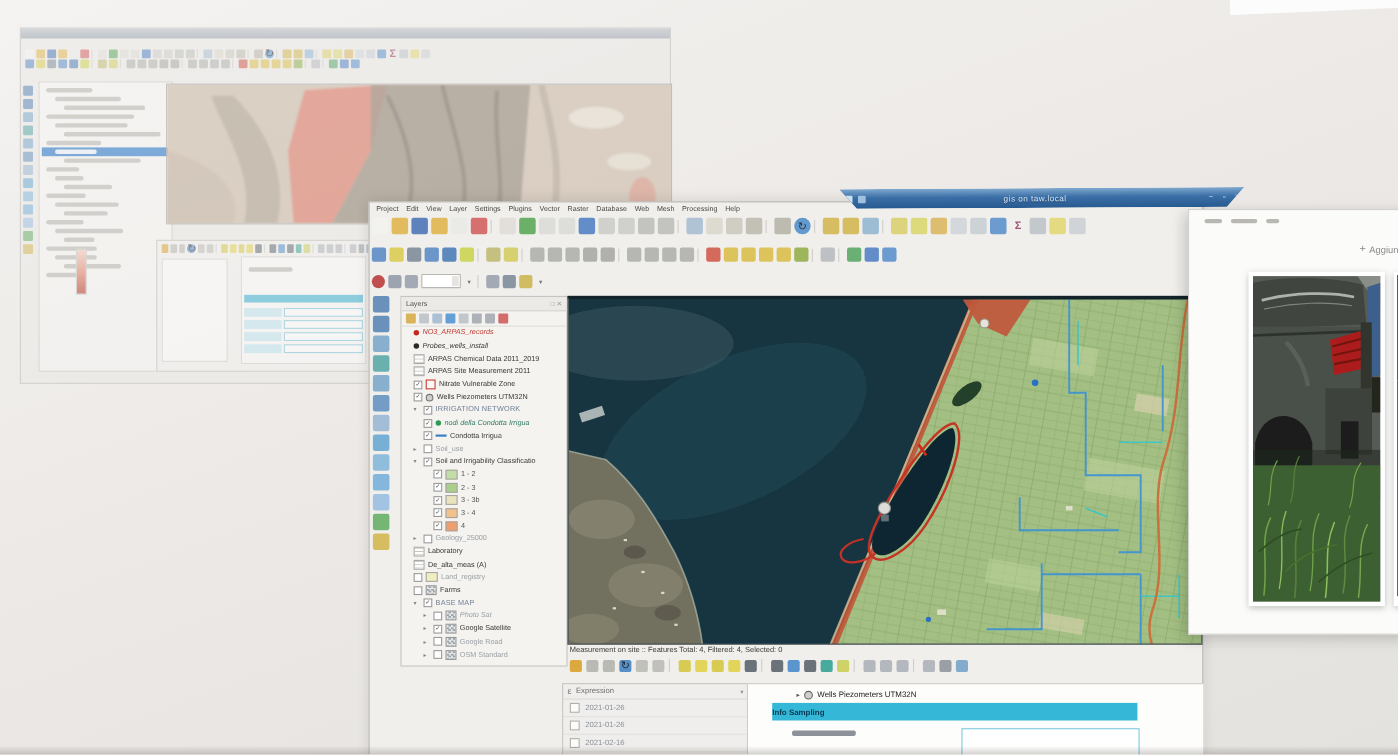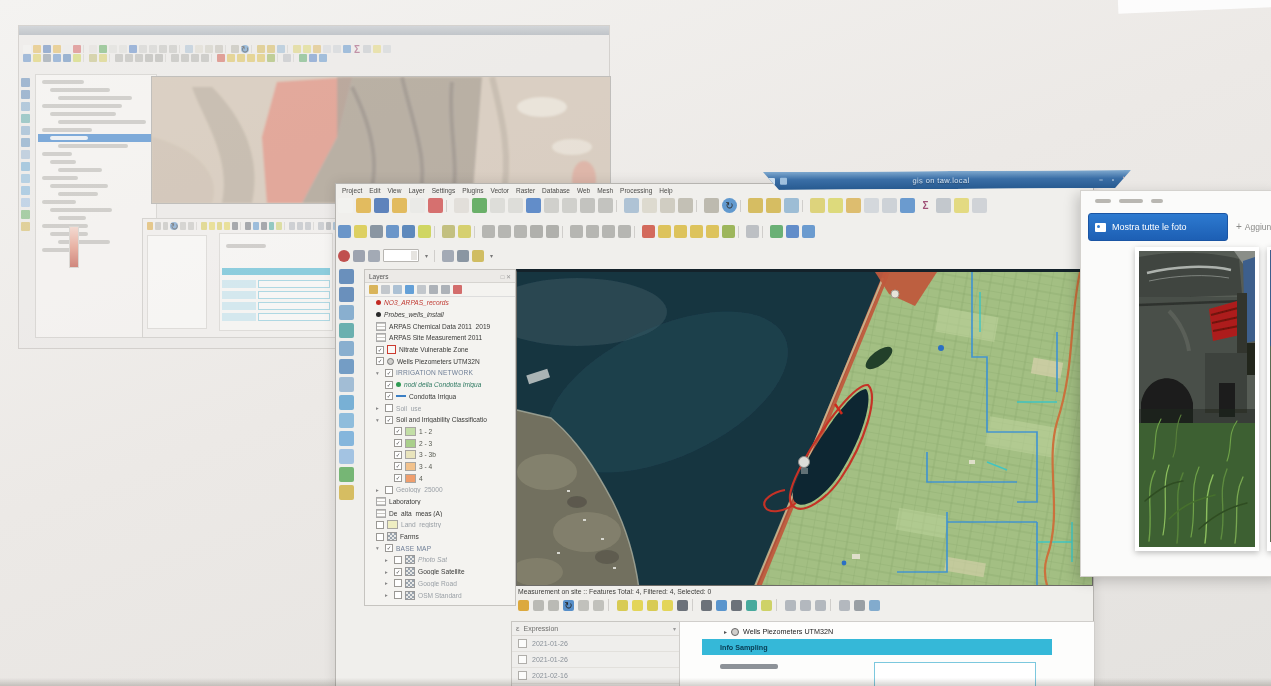--- a/index.html
+++ b/index.html
@@ -128,21 +128,21 @@
   .fp-cb{width:7px;height:7px;border:1px solid #b0aeaa;background:#fcfcfb;}
 
   
   .form-panel{position:absolute;left:343px;top:437px;width:414px;height:66px;background:#fdfdfc;
     border:1px solid #d0cecb;}
   .form-tree{position:absolute;left:44px;top:5px;display:flex;align-items:center;gap:4px;font-size:7.2px;color:#222;}
   .ft-exp{font-size:6px;color:#555;}
   .ft-exp::before{content:"\25B8";}
   .ft-ico{width:6px;height:6px;border-radius:50%;background:#cfcecb;border:1px solid #666;}
   .form-cyan{position:absolute;left:22px;top:17px;width:332px;height:16px;background:var(--formCyan,#35b8d8);
-    display:flex;align-items:center;padding-left:18px;font-size:7.2px;font-weight:bold;color:#083a52;}
+    display:flex;align-items:center;padding-left:0;font-size:7.2px;font-weight:bold;color:#083a52;}
   .form-label-bar{position:absolute;left:40px;top:42px;width:58px;height:5px;background:#8d9298;border-radius:2px;}
   .form-input{position:absolute;left:194px;top:40px;width:160px;height:24px;background:#fff;border:1px solid #7cc8de;}
 
   
   .photo-panel{left:1080px;top:190px;width:200px;height:385px;background:#fbfbfa;border:1px solid #d4d2ce;
     box-shadow:-4px 4px 12px rgba(0,0,0,.18);z-index:20;}
   .pp-head{position:absolute;left:14px;top:8px;display:flex;gap:8px;}
   .btn-showall{position:absolute;left:7px;top:22px;width:140px;height:28px;border-radius:3px;
     background:linear-gradient(var(--buttonBlue,#2d7ad0),#1d5fb4);border:1px solid #1a55a4;
     display:flex;align-items:center;gap:6px;padding:0 6px;color:#fff;font-size:9px;box-sizing:border-box;}
@@ -826,24 +826,20 @@
       <div class="form-label-bar" data-name="form-field-label-blur"></div>
       <div class="form-input" data-name="form-field-input"></div>
     </div>
   </div>
 
   <div class="abs photo-panel" data-name="photo-panel">
     <div class="pp-head" data-name="photo-panel-header">
       <span class="blurbar" style="width:16px"></span>
       <span class="blurbar" style="width:24px"></span>
       <span class="blurbar" style="width:12px"></span>
-    </div>
-    <div class="btn-showall" data-name="show-all-photos-button">
-      <span class="photo-glyph" data-name="photo-icon"></span>
-      <span data-name="show-all-photos-label">Mostra tutte le foto</span>
     </div>
     <div class="add-link" data-name="add-photo-button">
       <span class="plus-icon" data-name="plus-icon"></span>
       <span data-name="add-photo-label">Aggiungi</span>
 
     </div>
 
     <div class="photo-card" data-name="photo-thumbnail-card">
       <svg width="116" height="296" viewBox="0 0 116 296">
         <defs>

